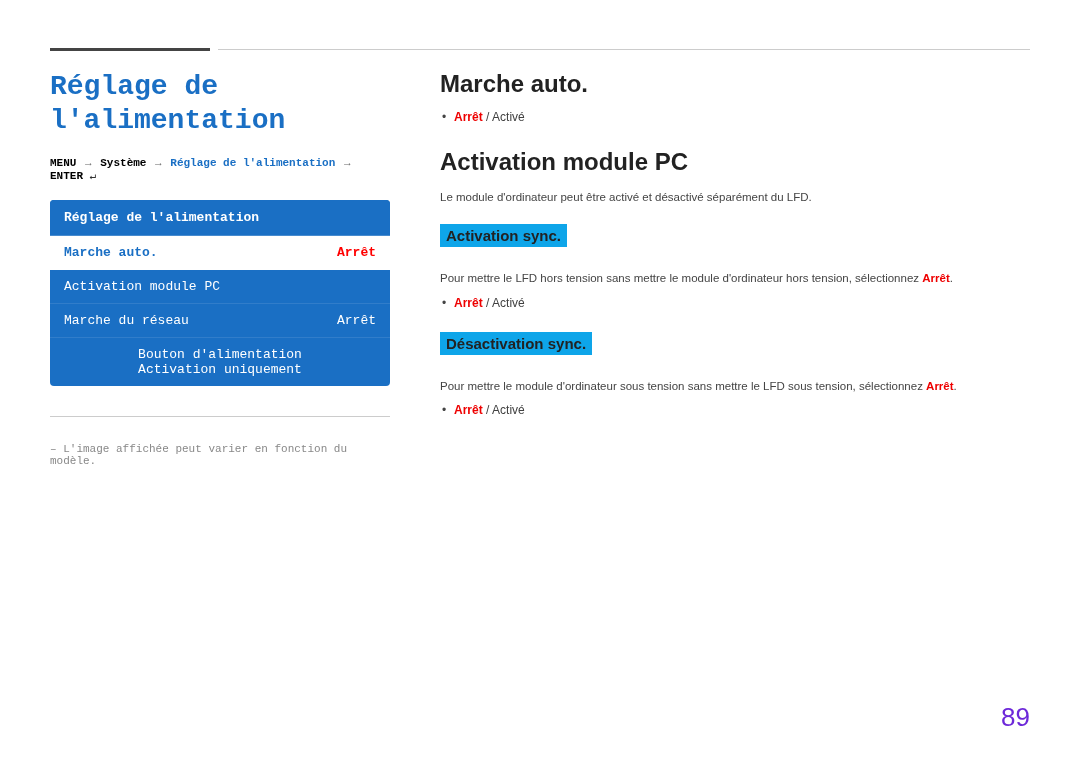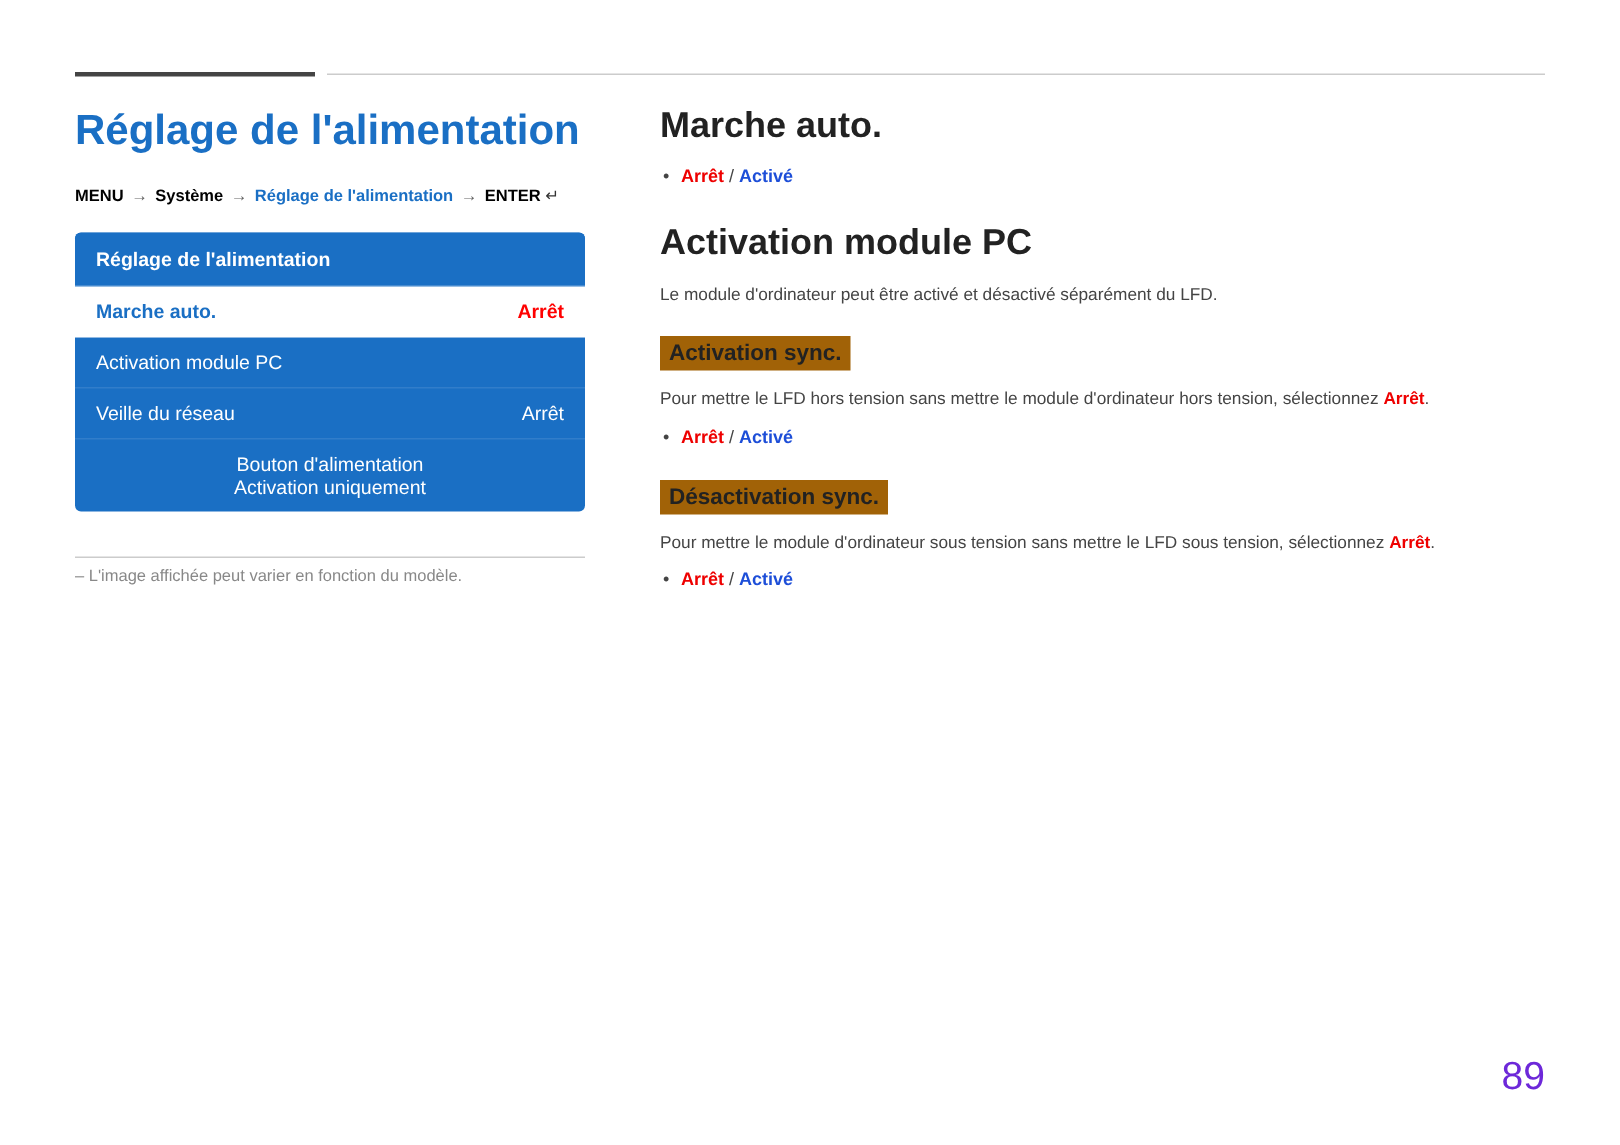--- a/index.html
+++ b/index.html
@@ -32,20 +32,21 @@
       height: 1px;
       background: #ccc;
     }
 
     
     .left-col {
       position: absolute;
       top: 70px;
       left: 50px;
       width: 340px;
+      font-family: Liberation Mono, monospace;
     }
 
     .page-title {
       font-size: 28px;
       font-weight: bold;
       color: #1a6fc4;
       margin-bottom: 20px;
       line-height: 1.2;
     }
 
@@ -110,21 +111,21 @@
       justify-content: space-between;
       align-items: center;
       padding: 9px 14px;
       color: #fff;
       font-size: 13px;
       flex-direction: column;
     }
 
     .footnote {
       margin-top: 30px;
-      padding-top: 6px;
+      padding-top: 26px;
       border-top: 1px solid #ccc;
       font-size: 11px;
       color: #888;
     }
 
     
     .right-col {
       position: absolute;
       top: 70px;
       left: 440px;
@@ -156,30 +157,30 @@
       position: relative;
       margin-bottom: 4px;
     }
     .bullet-list li::before {
       content: '•';
       position: absolute;
       left: -12px;
       color: #444;
     }
     .link-red { color: #e00; font-weight: bold; }
-    .link-blue { color: #1d4ed8; font-weight: bold; }
+    .link-blue { color: #404040; font-weight: normal; }
 
     .subsection-title-yellow {
       display: inline-block;
-      background: #a16207;
+      background: #0ea5e9;
       color: #222;
       font-size: 15px;
       font-weight: bold;
       padding: 3px 6px;
-      margin-bottom: 10px;
+      margin-bottom: 22px;
     }
 
     .subsection-block {
       margin-bottom: 22px;
     }
 
     .subsection-desc {
       font-size: 11.5px;
       color: #444;
       line-height: 1.6;
@@ -226,21 +227,21 @@
     <div class="menu-panel-header">Réglage de l'alimentation</div>
 
     <div class="menu-item active">
       <span class="menu-item-label">Marche auto.</span>
       <span class="menu-item-value">Arrêt</span>
     </div>
     <div class="menu-item">
       <span class="menu-item-label">Activation module PC</span>
     </div>
     <div class="menu-item">
-      <span class="menu-item-label">Veille du réseau</span>
+      <span class="menu-item-label">Marche du réseau</span>
       <span class="menu-item-value">Arrêt</span>
     </div>
     <div class="menu-item-last">
       <span class="menu-item-label">Bouton d'alimentation</span>
       <span class="menu-item-value">Activation uniquement</span>
     </div>
   </div>
 
   <div class="footnote">– L'image affichée peut varier en fonction du modèle.</div>
 </div>

